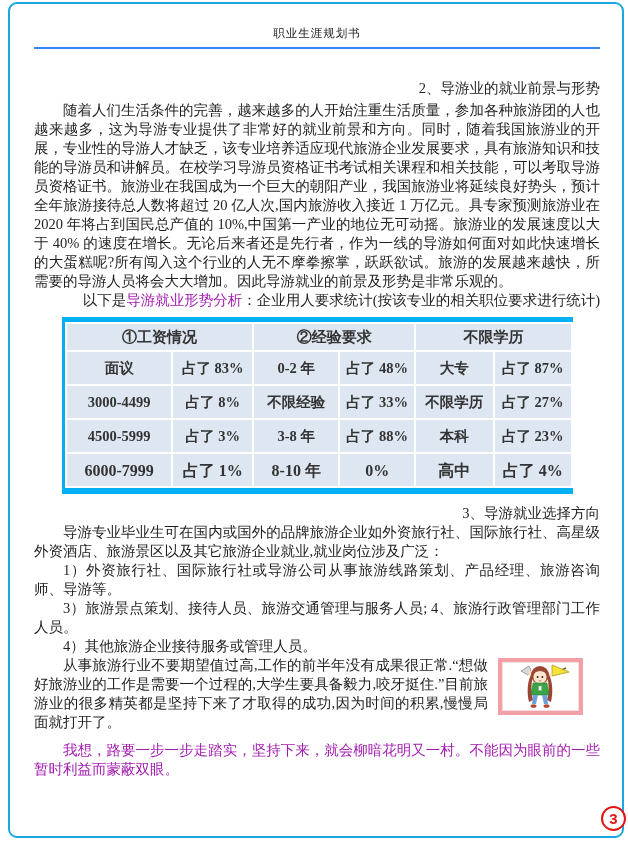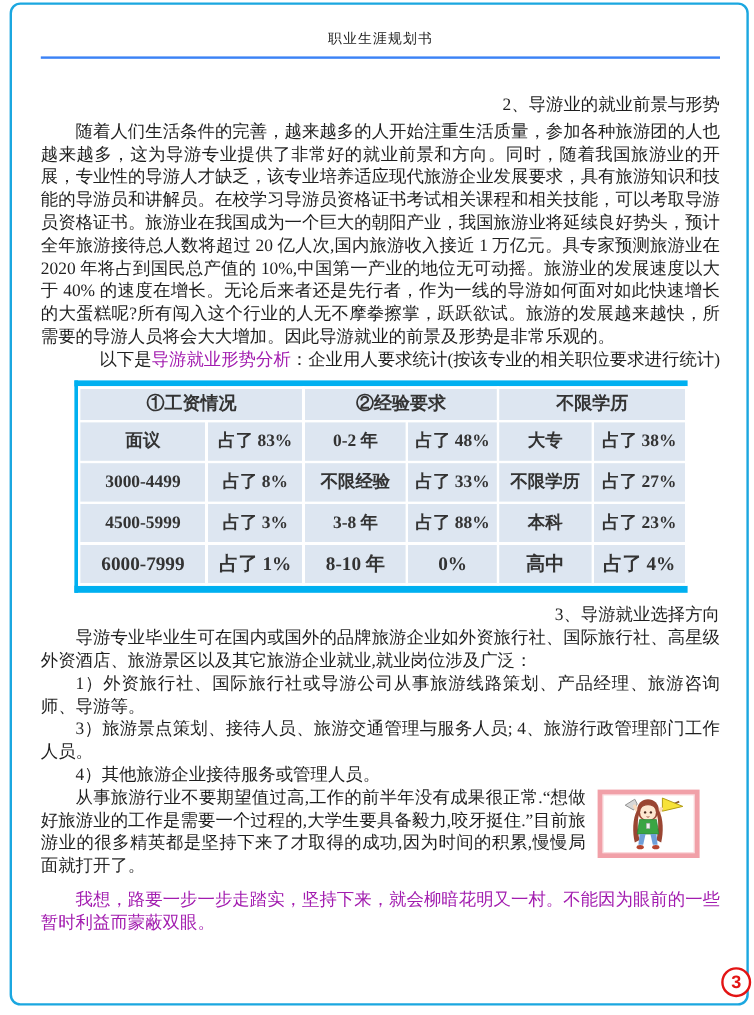--- a/index.html
+++ b/index.html
@@ -88,21 +88,21 @@
         <th colspan="2">①工资情况</th>
         <th colspan="2">②经验要求</th>
         <th colspan="2">不限学历</th>
       </tr>
       <tr class="r1">
         <td>面议</td>
         <td>占了 83%</td>
         <td>0-2 年</td>
         <td>占了 48%</td>
         <td>大专</td>
-        <td>占了 38%</td>
+        <td>占了 87%</td>
       </tr>
       <tr class="r2">
         <td>3000-4499</td>
         <td>占了 8%</td>
         <td>不限经验</td>
         <td>占了 33%</td>
         <td>不限学历</td>
         <td>占了 27%</td>
       </tr>
       <tr class="r3">

